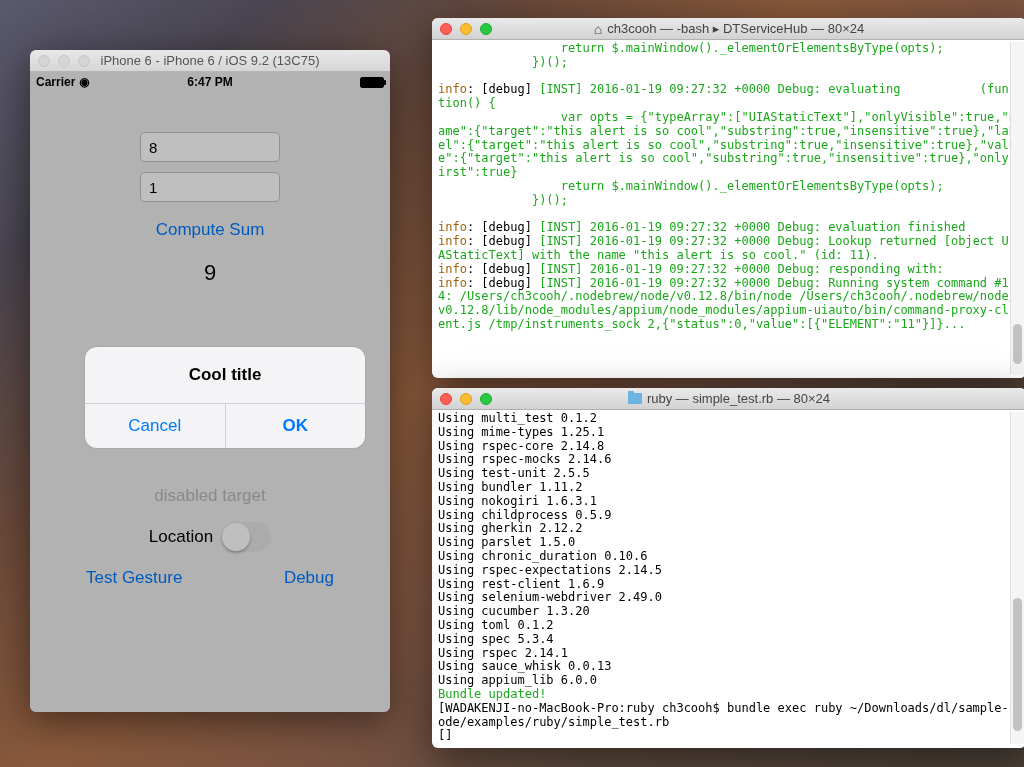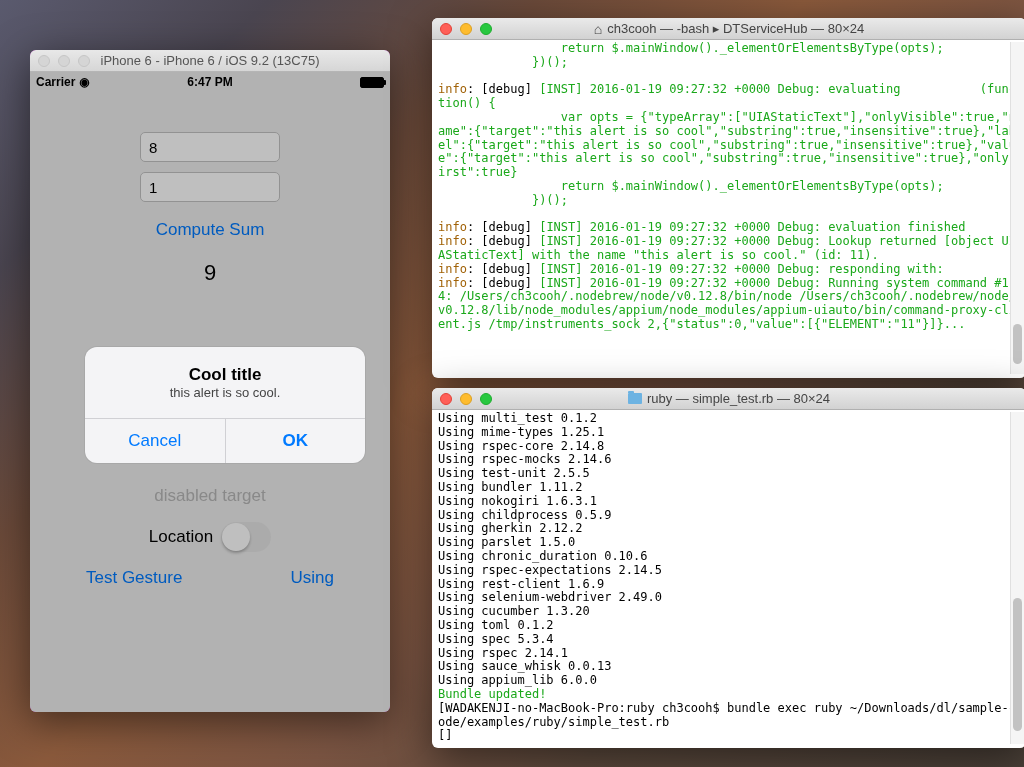--- a/index.html
+++ b/index.html
@@ -242,30 +242,29 @@
       <div class="result">9</div>
       <div class="disabled-btn">disabled target</div>
       <div class="loc-row">
         <div class="loc-label">Location</div>
         <div class="switch">
             <div class="switch-knob"></div>
           </div>
       </div>
       <div class="bottom-row">
         <div class="link-btn">Test Gesture</div>
-        <div class="link-btn">Using</div>
+        <div class="link-btn">Debug</div>
       </div>
     </div>
 
     <div class="phone-overlay"></div>
 
     <div class="alert">
       <div class="alert-body">
         <div class="alert-title">Cool title</div>
-        <div class="alert-msg">this alert is so cool.</div>
       </div>
       <div class="alert-btns">
         <div class="alert-btn">Cancel</div>
         <div class="alert-btn bold">OK</div>
       </div>
     </div>
   </div>
 </div>
 
 <div class="term-window term1">

